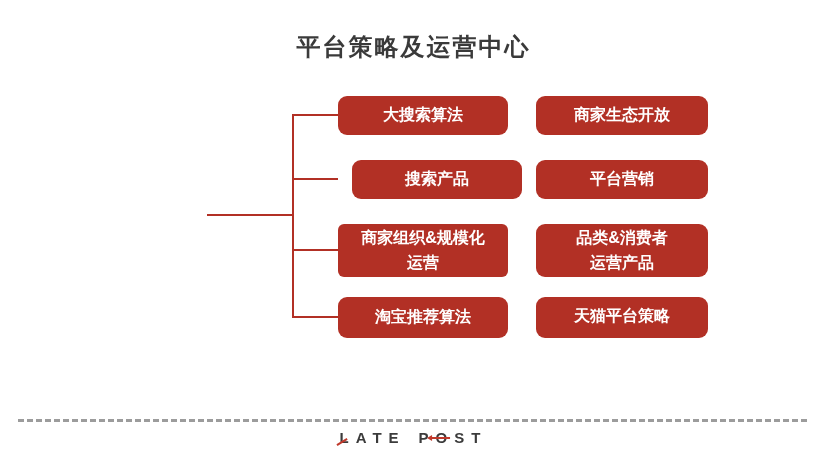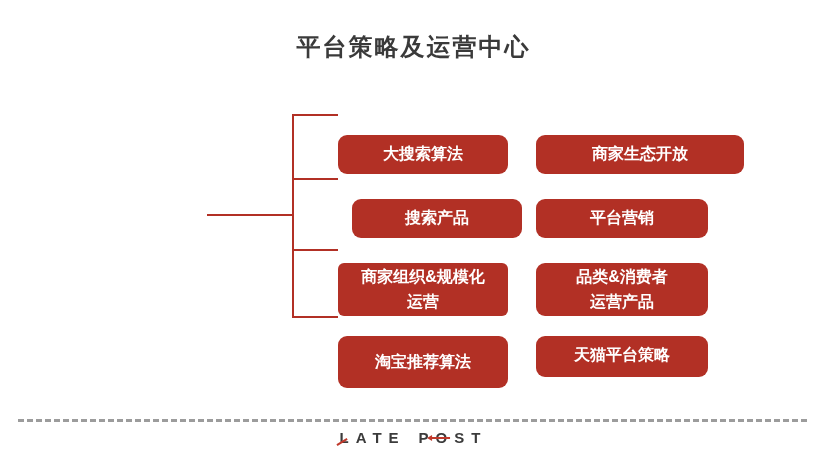--- a/index.html
+++ b/index.html
@@ -7,21 +7,21 @@
     position:relative;width:827px;height:457px;background:#ffffff;
     font-family:"Liberation Sans","DejaVu Sans",sans-serif;overflow:hidden;
   }
   .title{
     position:absolute;top:31px;left:50%;transform:translateX(-50%);
     font-size:24px;font-weight:bold;color:#3a3a3a;letter-spacing:2px;white-space:nowrap;
   }
   .node{
     position:absolute;background:#b23025;border-radius:9px;color:#ffffff;
     display:flex;flex-direction:column;align-items:center;justify-content:center;
-    text-align:center;font-size:16px;font-weight:bold;line-height:1.55;margin-top:39px;
+    text-align:center;font-size:16px;font-weight:bold;line-height:1.55;
   }
   .node span{display:block;}
   .root-node{font-size:17px;letter-spacing:1px;}
   .cline{position:absolute;background:#b23025;}
   .separator{position:absolute;left:18px;top:419px;width:789px;height:0;border-top:3px dashed #9c9c9c;}
   .logo{
     position:absolute;top:429px;left:50%;transform:translateX(-50%);
     font-size:15px;font-weight:bold;color:#3b3b3b;letter-spacing:7px;white-space:nowrap;
   }
   .logo .letter{position:relative;display:inline-block;}
@@ -56,25 +56,25 @@
   <div class="node" style="left:338px;top:96px;width:170px;height:39px;">
     <span>大搜索算法</span>
   </div>
   <div class="node" style="left:352px;top:160px;width:170px;height:39px;">
     <span>搜索产品</span>
   </div>
   <div class="node" style="left:338px;top:224px;width:170px;height:53px;border-radius:6px;">
     <span>商家组织&amp;规模化</span>
     <span>运营</span>
   </div>
-  <div class="node" style="left:338px;top:297px;width:170px;height:52px;">
+  <div class="node" style="left:338px;top:297px;width:170px;height:41px;">
     <span>淘宝推荐算法</span>
   </div>
 
-  <div class="node" style="left:536px;top:96px;width:208px;height:39px;">
+  <div class="node" style="left:536px;top:96px;width:172px;height:39px;">
     <span>商家生态开放</span>
   </div>
   <div class="node" style="left:536px;top:160px;width:172px;height:39px;">
     <span>平台营销</span>
   </div>
   <div class="node" style="left:536px;top:224px;width:172px;height:53px;">
     <span>品类&amp;消费者</span>
     <span>运营产品</span>
   </div>
   <div class="node" style="left:536px;top:297px;width:172px;height:41px;font-family:Liberation Mono, monospace;">

